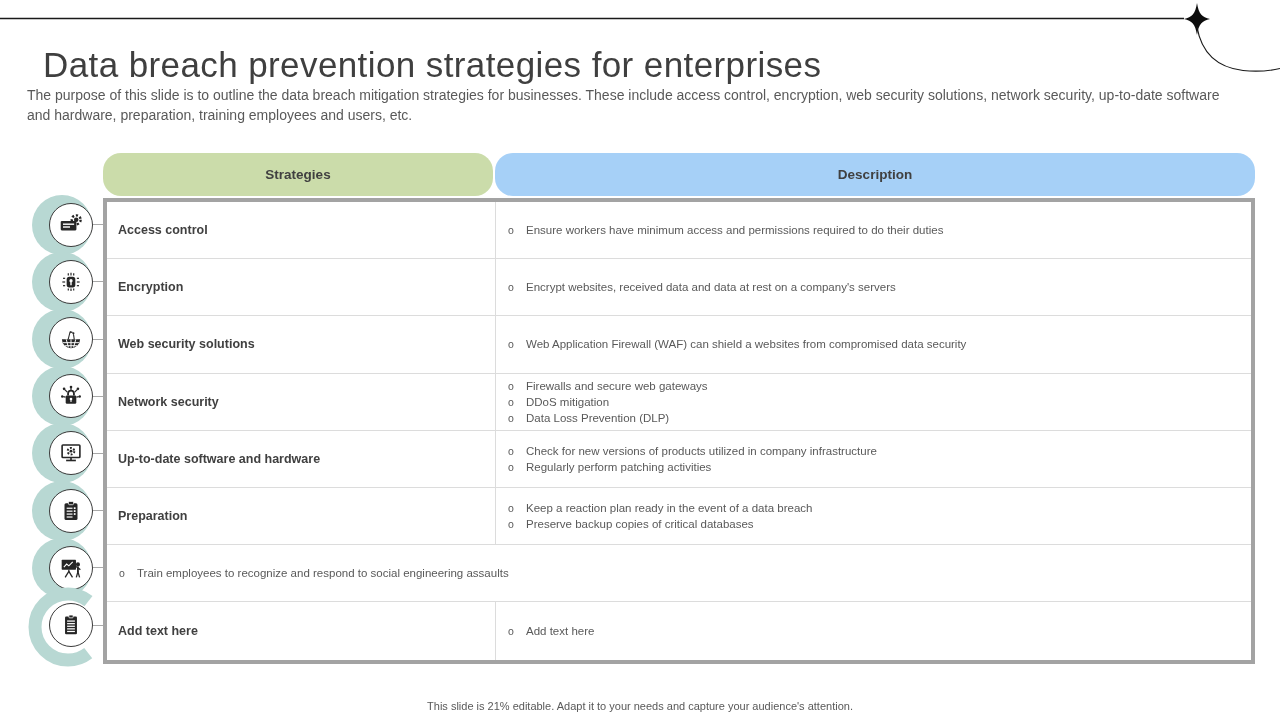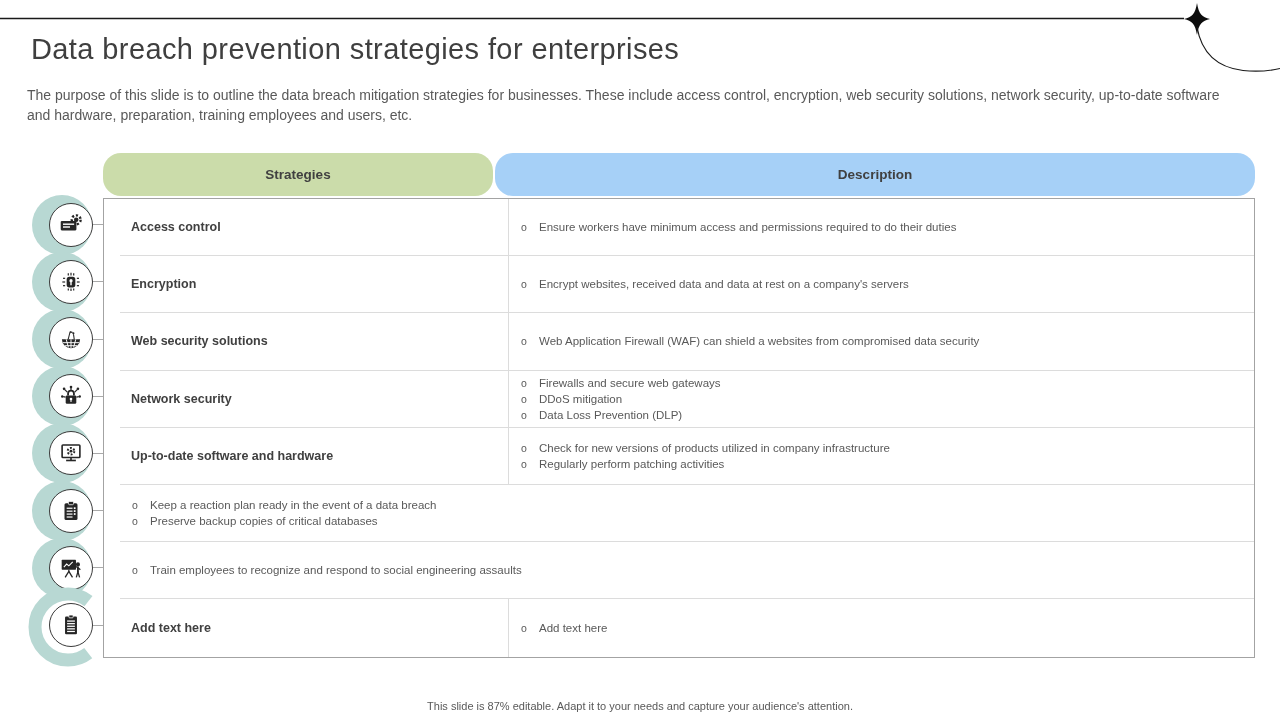--- a/index.html
+++ b/index.html
@@ -3,33 +3,33 @@
 <meta charset="utf-8">
 <style>
   html,body{margin:0;padding:0;background:#fff;}
   .slide{position:relative;width:1280px;height:720px;background:#ffffff;overflow:hidden;
          font-family:"Liberation Sans", sans-serif;}
 
   
   .deco-top{position:absolute;left:0;top:0;width:1280px;height:95px;pointer-events:none;}
 
   
-  .title{position:absolute;left:31px;top:33px;margin:0;font-size:29px;font-weight:500;
+  .title{position:absolute;left:31px;top:33px;margin:12px;font-size:35px;font-weight:500;
          color:#3f3f3f;letter-spacing:.4px;}
   .subtitle{position:absolute;left:27px;top:86px;width:1218px;margin:0;font-size:14px;
             line-height:1.4;color:#595959;}
 
   
   .dtable{position:absolute;left:103px;top:153px;width:1152px;box-sizing:border-box;}
   .thead{display:flex;gap:2px;margin-bottom:2px;}
   .th{height:43px;display:flex;align-items:center;justify-content:center;
       font-size:13.5px;font-weight:bold;color:#404040;box-sizing:border-box;border-radius:18px;}
   .th-strat{width:390px;background:#cbdcaa;}
   .th-desc{flex:1;background:#a6d0f7;}
-  .tbody{border:1px solid #a3a3a3;box-sizing:border-box;padding-left:16px;}
+  .tbody{border:4px solid #a3a3a3;box-sizing:border-box;}
   .trow{display:flex;height:57.2px;border-bottom:1px solid #dcdcdc;box-sizing:border-box;}
   .trow:last-child{border-bottom:none;}
   .cell{box-sizing:border-box;display:flex;align-items:center;}
   .cell-strategy{width:389px;border-right:1px solid #dcdcdc;padding-left:11px;}
   .strategy-label{font-size:12.5px;font-weight:bold;color:#404040;}
   .cell-desc{flex:1;padding-left:12px;}
   .bullets{display:flex;flex-direction:column;justify-content:center;}
   .bullet{display:flex;line-height:16px;}
   .marker{width:18px;font-size:10.5px;color:#595959;text-align:left;}
   .btext{font-size:11.5px;color:#595959;}
@@ -304,20 +304,23 @@
                 <span class="btext">Check for new versions of products utilized in company infrastructure</span>
               </div>
               <div class="bullet">
                 <span class="marker">o</span>
                 <span class="btext">Regularly perform patching activities</span>
               </div>
             </div>
           </div>
         </div>
         <div class="trow">
+          <div class="cell cell-strategy">
+            <span class="strategy-label">Preparation</span>
+          </div>
           <div class="cell cell-desc">
             <div class="bullets">
               <div class="bullet">
                 <span class="marker">o</span>
                 <span class="btext">Keep a reaction plan ready in the event of a data breach</span>
               </div>
               <div class="bullet">
                 <span class="marker">o</span>
                 <span class="btext">Preserve backup copies of critical databases</span>
               </div>
@@ -343,14 +346,14 @@
               <div class="bullet">
                 <span class="marker">o</span>
                 <span class="btext">Add text here</span>
               </div>
             </div>
           </div>
         </div>
       </div>
   </div>
 
-  <div class="footer">This slide is 87% editable. Adapt it to your needs and capture your audience's attention.</div>
+  <div class="footer">This slide is 21% editable. Adapt it to your needs and capture your audience's attention.</div>
 </div>
 
 </body></html>

